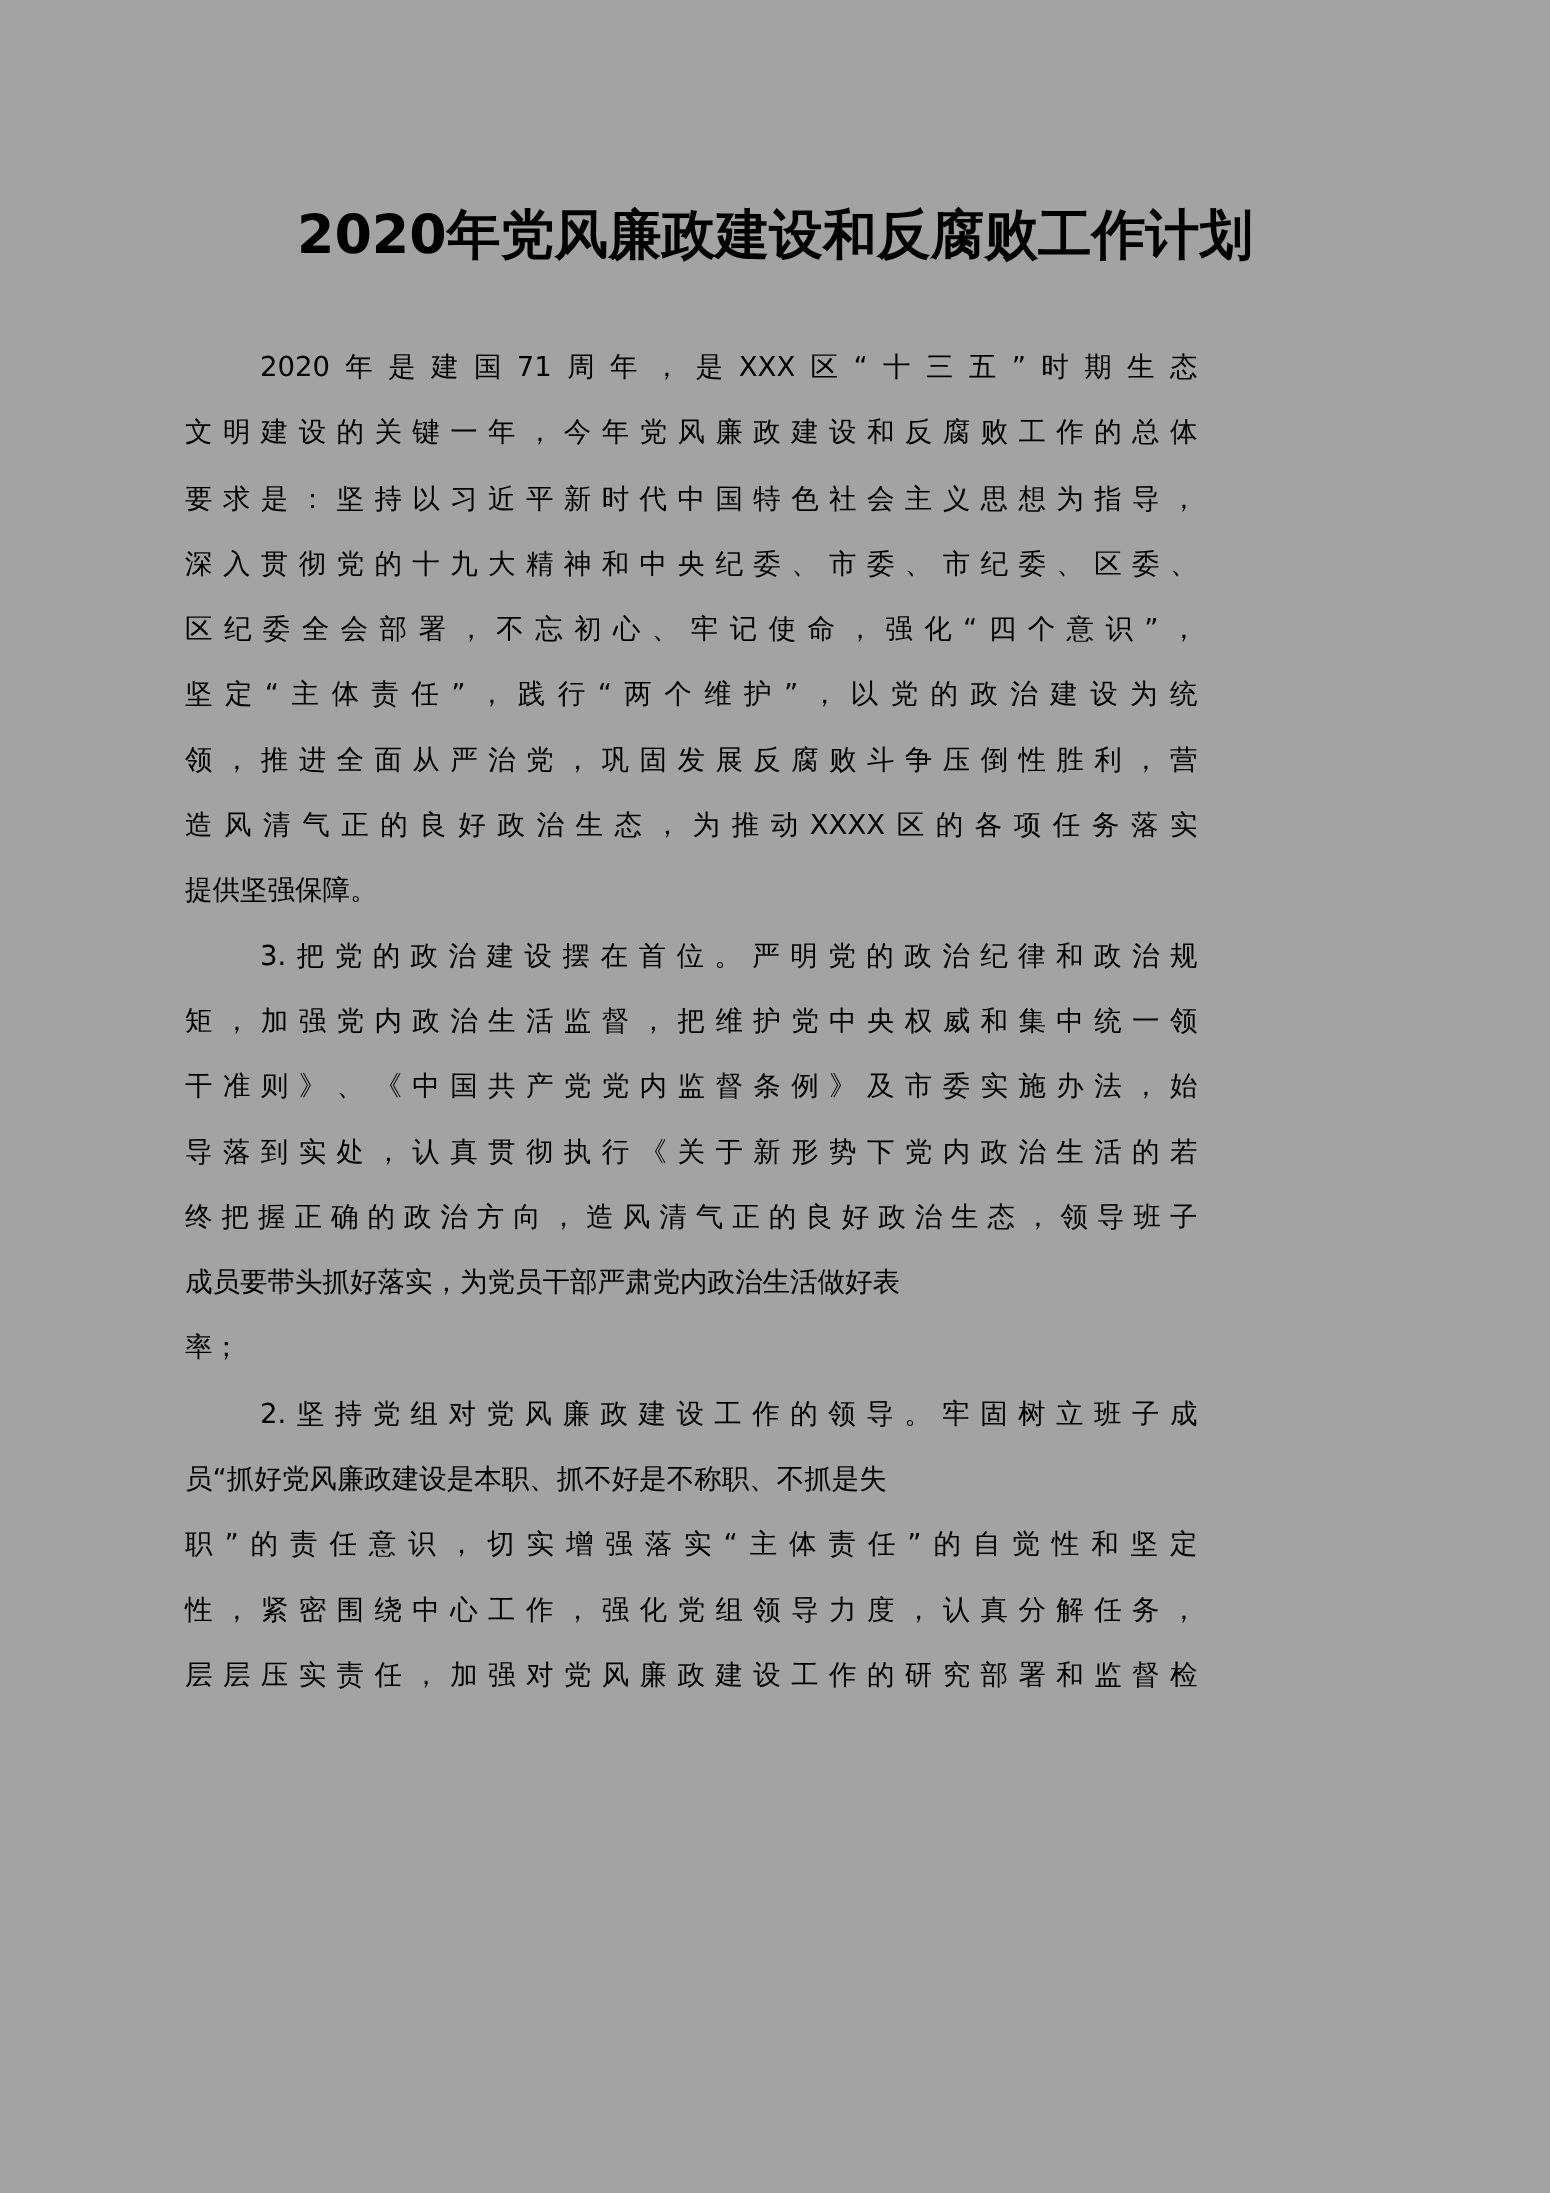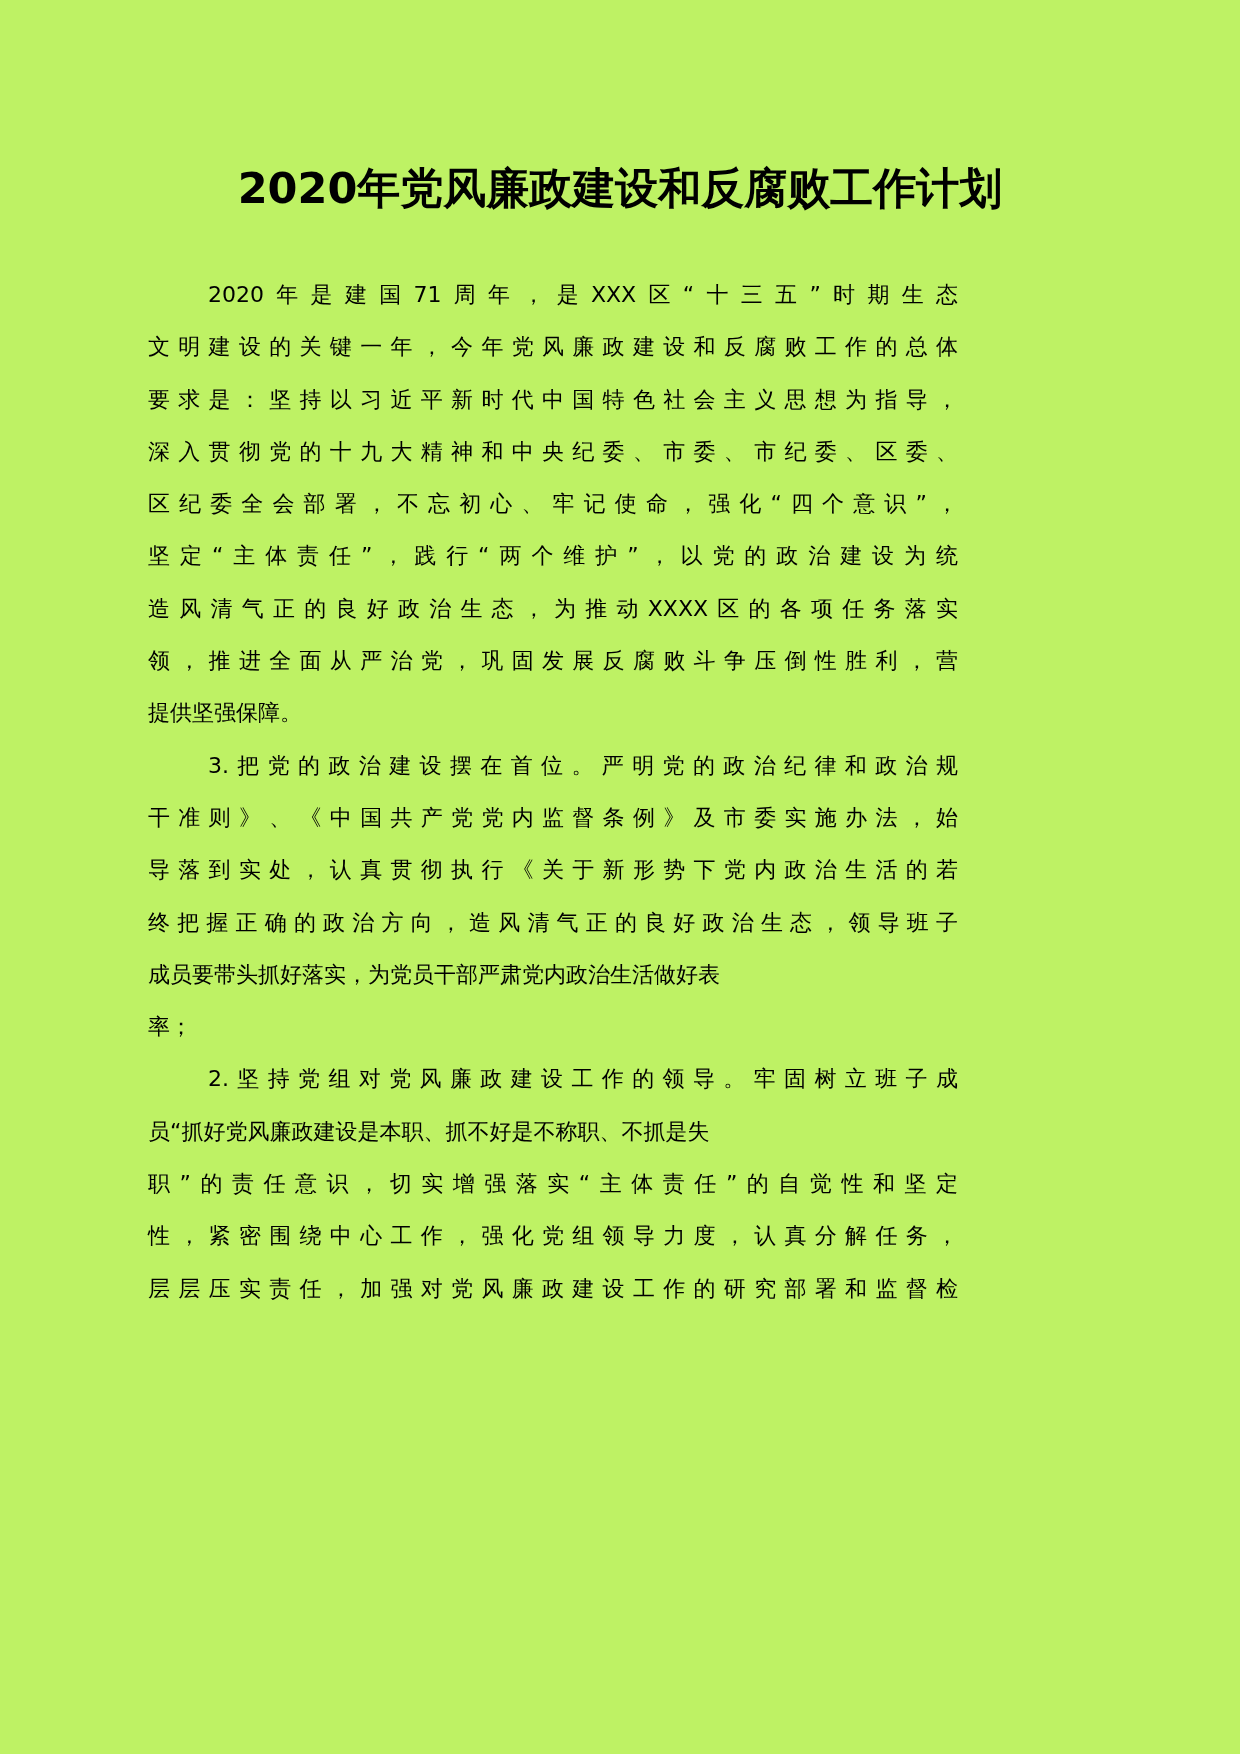--- a/index.html
+++ b/index.html
@@ -14,21 +14,21 @@
       overflow: hidden;
       font-family: "DejaVu Sans", "Liberation Sans", sans-serif;
       color: #000000;
     }
     .page {
       position: absolute;
       left: 0;
       top: 0;
       width: 1240px;
       height: 1754px;
-      background: #bef264;
+      background: #a3a3a3;
     }
     .title {
       position: absolute;
       left: 0;
       width: 1240px;
       top: 158px;
       text-align: center;
       font-size: 43px;
       font-weight: bold;
       line-height: 60px;
@@ -63,28 +63,29 @@
 
   <div class="body-text">
 
     <div>
       <div class="line indent">2020年是建国71周年，是XXX区“十三五”时期生态</div>
       <div class="line">文明建设的关键一年，今年党风廉政建设和反腐败工作的总体</div>
       <div class="line">要求是：坚持以习近平新时代中国特色社会主义思想为指导，</div>
       <div class="line">深入贯彻党的十九大精神和中央纪委、市委、市纪委、区委、</div>
       <div class="line">区纪委全会部署，不忘初心、牢记使命，强化“四个意识”，</div>
       <div class="line">坚定“主体责任”，践行“两个维护”，以党的政治建设为统</div>
+      <div class="line">领，推进全面从严治党，巩固发展反腐败斗争压倒性胜利，营</div>
       <div class="line">造风清气正的良好政治生态，为推动XXXX区的各项任务落实</div>
-      <div class="line">领，推进全面从严治党，巩固发展反腐败斗争压倒性胜利，营</div>
       <div class="line last">提供坚强保障。</div>
     </div>
 
 
     <div>
       <div class="line indent">3.把党的政治建设摆在首位。严明党的政治纪律和政治规</div>
+      <div class="line">矩，加强党内政治生活监督，把维护党中央权威和集中统一领</div>
       <div class="line">干准则》、《中国共产党党内监督条例》及市委实施办法，始</div>
       <div class="line">导落到实处，认真贯彻执行《关于新形势下党内政治生活的若</div>
       <div class="line">终把握正确的政治方向，造风清气正的良好政治生态，领导班子</div>
       <div class="line last">成员要带头抓好落实，为党员干部严肃党内政治生活做好表</div>
       <div class="line last">率；</div>
     </div>
 
     <div>
       <div class="line indent">2.坚持党组对党风廉政建设工作的领导。牢固树立班子成</div>
       <div class="line last">员“抓好党风廉政建设是本职、抓不好是不称职、不抓是失</div>

